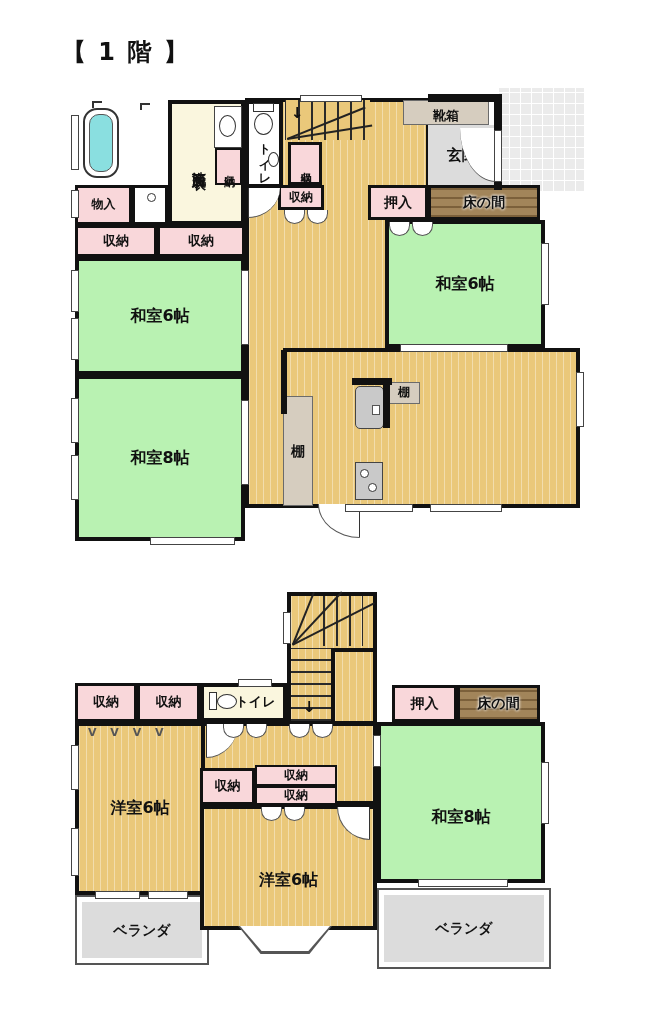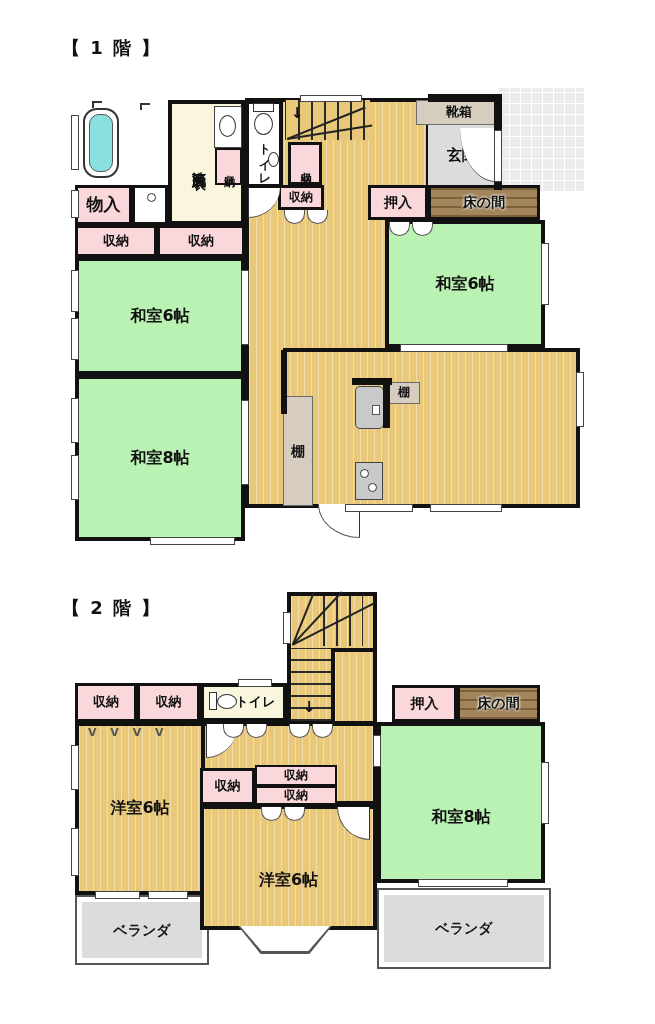--- a/index.html
+++ b/index.html
@@ -34,21 +34,21 @@
   .wall{position:absolute;background:#111;z-index:28;}
   .arc{position:absolute;background:#fff;border:1.5px solid #555;box-sizing:border-box;z-index:25;}
   .line{position:absolute;background:#222;height:1.5px;transform-origin:0 0;z-index:21;}
   .arrow{position:absolute;z-index:22;font-weight:bold;font-size:15px;color:#111;}
   .stairsV{background-image:repeating-linear-gradient(90deg,#2a2a2a 0 1.5px,rgba(0,0,0,0) 1.5px 13px);}
   .stairsH{background-image:repeating-linear-gradient(0deg,#2a2a2a 0 1.5px,rgba(0,0,0,0) 1.5px 12px);}
   .dd{position:absolute;z-index:26;display:flex;}
   .dd span{display:inline-block;width:19px;height:13px;background:#fff;border:1.5px solid #555;
     border-top:none;border-radius:0 0 19px 19px;margin:0 1px;}
   .fold{position:absolute;z-index:26;color:#555;font-size:11px;font-weight:bold;letter-spacing:5px;}
-  .title{position:absolute;font-size:18px;font-weight:bold;letter-spacing:2px;z-index:40;}
+  .title{position:absolute;font-size:24px;font-weight:bold;letter-spacing:2px;z-index:40;}
   .oval{border:1.5px solid #333;border-radius:50%;background:#fff;box-sizing:border-box;}
 </style>
 </head>
 <body>
 
 <div class="canvas">
 
   <div class="title" style="left:62px;top:36px;">【 1 階 】</div>
 
   <div class="abs porch" style="left:498px;top:88px;width:86px;height:104px;"></div>
@@ -88,21 +88,21 @@
 
   <div class="room" style="left:245px;top:100px;width:38px;height:88px;background:#fff;">
     <span class="lbl vtext" style="font-size:12px;margin-top:26px;">トイレ</span>
   </div>
   <div class="fix" style="left:253px;top:103px;width:21px;height:9px;background:#fff;border:1.5px solid #333;"></div>
   <div class="fix oval" style="left:254px;top:113px;width:19px;height:22px;"></div>
   <div class="fix oval" style="left:268px;top:152px;width:11px;height:15px;"></div>
   <div class="arc" style="left:248px;top:188px;width:32px;height:30px;border-radius:0 0 100% 0;border-top:none;border-right:none;border-left:1.5px solid #333;"></div>
 
   <div class="room pink thin" style="left:75px;top:185px;width:57px;height:40px;">
-    <span class="lbl" style="font-size:17px;">物入</span>
+    <span class="lbl" style="font-size:12px;">物入</span>
   </div>
   <div class="room pink thin" style="left:75px;top:225px;width:82px;height:32px;">
     <span class="lbl" style="font-size:13px;">収納</span>
   </div>
   <div class="room pink thin" style="left:157px;top:225px;width:88px;height:32px;">
     <span class="lbl" style="font-size:13px;">収納</span>
   </div>
 
   <div class="room pink thin" style="left:288px;top:142px;width:34px;height:43px;z-index:14;">
     <span class="lbl vtext" style="font-size:11px;">収納</span>
@@ -115,21 +115,21 @@
       <span></span>
     </div>
 
   <div class="room tatami" style="left:75px;top:257px;width:170px;height:118px;">
     <span class="lbl" style="font-size:16px;">和室6帖</span>
   </div>
   <div class="room tatami" style="left:75px;top:375px;width:170px;height:166px;">
     <span class="lbl" style="font-size:16px;">和室8帖</span>
   </div>
 
-  <div class="abs beige hairline" style="left:416px;top:100px;width:86px;height:25px;z-index:12;display:flex;align-items:center;justify-content:center;">
+  <div class="abs beige hairline" style="left:403px;top:100px;width:86px;height:25px;z-index:12;display:flex;align-items:flex-end;justify-content:center;">
     <span class="lbl" style="font-size:13px;">靴箱</span>
   </div>
   <div class="abs gray" style="left:428px;top:125px;width:68px;height:62px;z-index:11;display:flex;align-items:center;justify-content:center;">
     <span class="lbl" style="font-size:15px;">玄関</span>
   </div>
   <div class="win" style="left:494px;top:130px;width:8px;height:52px;"></div>
   <div class="arc" style="left:460px;top:128px;width:36px;height:54px;border-radius:0 0 0 100%;border-top:none;border-left:none;border-right:1.5px solid #333;"></div>
 
   <div class="room pink thin" style="left:368px;top:185px;width:60px;height:35px;z-index:14;">
     <span class="lbl" style="font-size:14px;">押入</span>
@@ -169,21 +169,20 @@
   <div class="win" style="left:150px;top:537px;width:85px;height:8px;"></div>
   <div class="win" style="left:241px;top:270px;width:8px;height:75px;"></div>
   <div class="win" style="left:241px;top:400px;width:8px;height:85px;"></div>
   <div class="win" style="left:300px;top:95px;width:62px;height:7px;"></div>
   <div class="win" style="left:541px;top:243px;width:8px;height:62px;"></div>
   <div class="win" style="left:400px;top:344px;width:108px;height:8px;"></div>
   <div class="win" style="left:345px;top:504px;width:68px;height:8px;"></div>
   <div class="win" style="left:430px;top:504px;width:72px;height:8px;"></div>
   <div class="win" style="left:576px;top:372px;width:8px;height:55px;"></div>
 
-  <div class="title" style="left:62px;top:596px;">【 2 階 】</div>
 
   <div class="abs wood base" style="left:287px;top:592px;width:90px;height:133px;z-index:3;"></div>
   <div class="abs stairsV" style="left:323px;top:596px;width:50px;height:50px;z-index:12;"></div>
   <div class="abs stairsH" style="left:291px;top:648px;width:42px;height:73px;z-index:12;"></div>
   <div class="line" style="left:292px;top:644px;width:92px;transform:rotate(-27deg);"></div>
   <div class="line" style="left:292px;top:644px;width:72px;transform:rotate(-47deg);"></div>
   <div class="line" style="left:292px;top:644px;width:56px;transform:rotate(-68deg);"></div>
   <div class="abs wood" style="left:331px;top:648px;width:46px;height:77px;border:4px solid #111;z-index:13;"></div>
   <div class="arrow" style="left:303px;top:698px;z-index:23;">↓</div>
   <div class="win" style="left:283px;top:612px;width:8px;height:32px;"></div>

